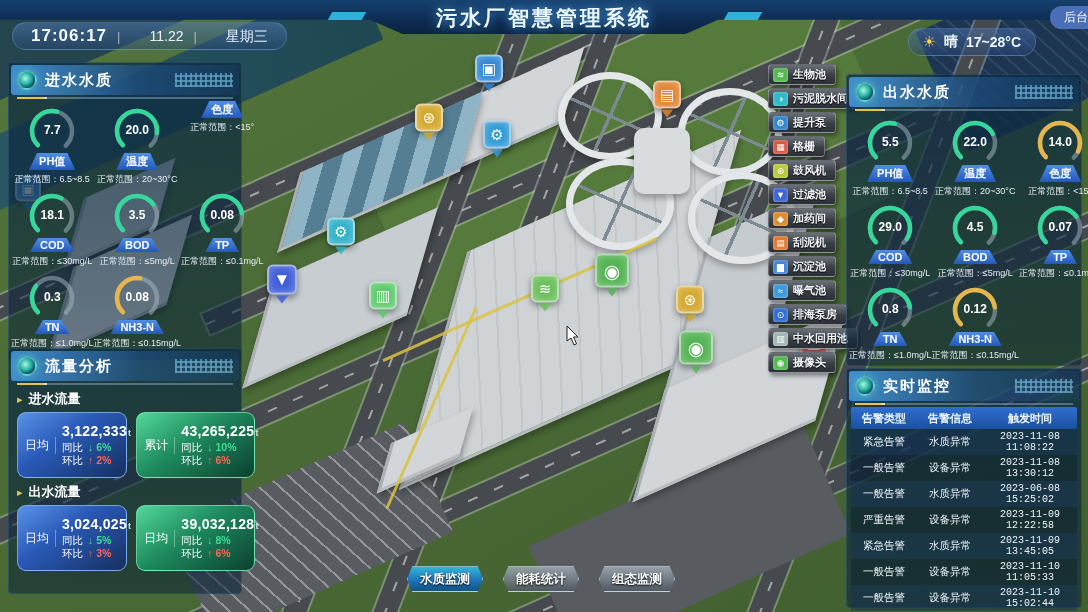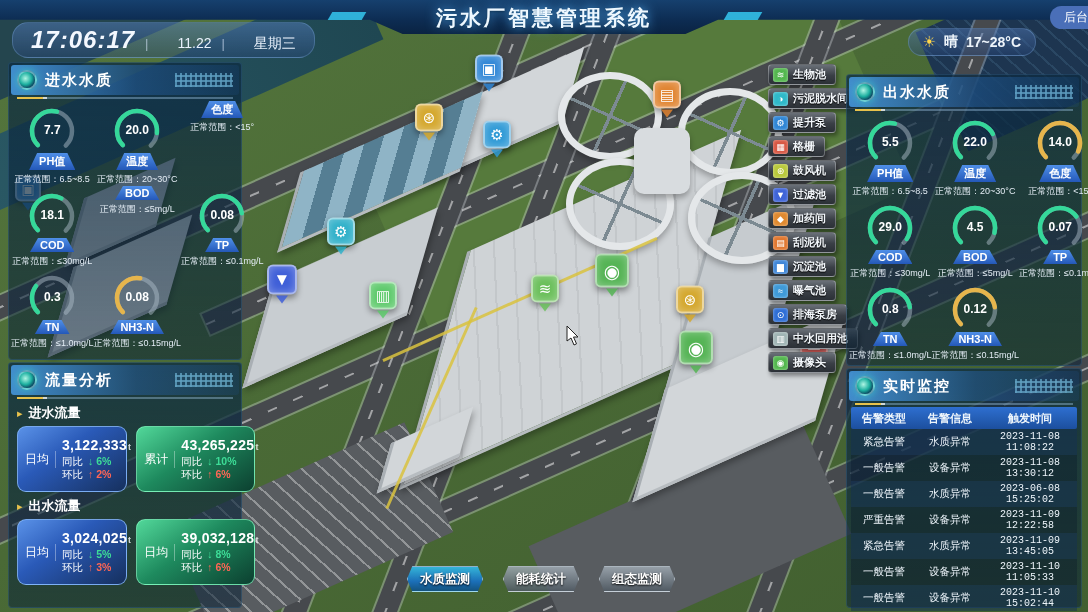--- a/index.html
+++ b/index.html
@@ -58,21 +58,21 @@
   #apptitle{position:absolute;left:0;top:4px;width:100%;text-align:center;z-index:7;
     font-size:21px;font-weight:bold;letter-spacing:3px;color:#eef8ff;
     text-shadow:0 0 12px #58b6ff,0 1px 2px #021b33;}
   .hdr-accent{position:absolute;top:12px;width:34px;height:8px;z-index:7;background:#35c8f0;
     transform:skewX(-30deg);opacity:.85;}
   #accent-l{left:330px;} #accent-r{left:726px;}
 
   #timebar{position:absolute;left:12px;top:22px;z-index:7;display:flex;align-items:baseline;gap:10px;
     background:linear-gradient(180deg,rgba(80,120,180,.55),rgba(40,70,120,.45));
     border-radius:16px;padding:3px 18px;border:1px solid rgba(150,200,255,.25);}
-  #timebar .time{font-size:24px;font-weight:bold;letter-spacing:1px;color:#f4f8ff;font-style:italic;}
+  #timebar .time{font-size:17px;font-weight:bold;letter-spacing:1px;color:#f4f8ff;}
   #timebar .sep{color:rgba(220,235,255,.6);font-size:13px;}
   #timebar .date,#timebar .weekday{font-size:14px;color:#e8f1fc;margin-left:19px;}
 
   #weather{position:absolute;right:52px;top:28px;z-index:7;display:flex;align-items:center;gap:8px;
     background:linear-gradient(180deg,rgba(80,120,180,.5),rgba(40,70,120,.45));
     border-radius:14px;padding:4px 14px;border:1px solid rgba(150,200,255,.25);font-size:14px;font-weight:bold;}
   #weather .sun{color:#ffd54a;font-size:15px;}
   #backend{position:absolute;right:-14px;top:6px;z-index:7;background:#4a6fb8;border-radius:12px;
     padding:3px 14px;font-size:12px;color:#fff;}
 
@@ -303,20 +303,26 @@
           <div class="gdial">
         <svg viewBox="0 0 52 52" width="52" height="52">
           <circle cx="26" cy="26" r="20" fill="none" stroke="rgba(170,185,198,.5)" stroke-width="4.5" stroke-linecap="round" stroke-dasharray="94.2 125.7" transform="rotate(135 26 26)"></circle>
           <circle cx="26" cy="26" r="20" fill="none" stroke="#35d89a" stroke-width="4.5" stroke-linecap="round" stroke-dasharray="56.5 125.7" transform="rotate(135 26 26)"></circle>
         </svg>
         <span class="gval">18.1</span></div>
       <span class="glabel">COD</span>
       <span class="grange">正常范围：≤30mg/L</span>
         </div>
         <div class="gauge">
+          <div class="gdial">
+        <svg viewBox="0 0 52 52" width="52" height="52">
+          <circle cx="26" cy="26" r="20" fill="none" stroke="rgba(170,185,198,.5)" stroke-width="4.5" stroke-linecap="round" stroke-dasharray="94.2 125.7" transform="rotate(135 26 26)"></circle>
+          <circle cx="26" cy="26" r="20" fill="none" stroke="#35d89a" stroke-width="4.5" stroke-linecap="round" stroke-dasharray="66.0 125.7" transform="rotate(135 26 26)"></circle>
+        </svg>
+        <span class="gval">3.5</span></div>
       <span class="glabel">BOD</span>
       <span class="grange">正常范围：≤5mg/L</span>
         </div>
         <div class="gauge">
           <div class="gdial">
         <svg viewBox="0 0 52 52" width="52" height="52">
           <circle cx="26" cy="26" r="20" fill="none" stroke="rgba(170,185,198,.5)" stroke-width="4.5" stroke-linecap="round" stroke-dasharray="94.2 125.7" transform="rotate(135 26 26)"></circle>
           <circle cx="26" cy="26" r="20" fill="none" stroke="#35d89a" stroke-width="4.5" stroke-linecap="round" stroke-dasharray="75.4 125.7" transform="rotate(135 26 26)"></circle>
         </svg>
         <span class="gval">0.08</span></div>
@@ -339,21 +345,21 @@
           <circle cx="26" cy="26" r="20" fill="none" stroke="rgba(170,185,198,.5)" stroke-width="4.5" stroke-linecap="round" stroke-dasharray="94.2 125.7" transform="rotate(135 26 26)"></circle>
           <circle cx="26" cy="26" r="20" fill="none" stroke="#e6b54c" stroke-width="4.5" stroke-linecap="round" stroke-dasharray="50.0 125.7" transform="rotate(135 26 26)"></circle>
         </svg>
         <span class="gval">0.08</span></div>
       <span class="glabel">NH3-N</span>
       <span class="grange">正常范围：≤0.15mg/L</span>
         </div>
       </div>
   </div>
 
-  <div class="panel" id="flow-panel" style="left:8px;top:362px;width:234px;height:246px;">
+  <div class="panel" id="flow-panel" style="left:8px;top:348px;width:234px;height:246px;">
     <div class="sec-head">
       <span class="emblem"></span>
       <span class="sec-title">流量分析</span>
       <span class="dots"></span>
     </div>
     <div class="sec-underline"></div>
     <div id="flow-groups">
         <div class="fgroup">
           <div class="fg-label">
        <span class="tri">▸</span>

